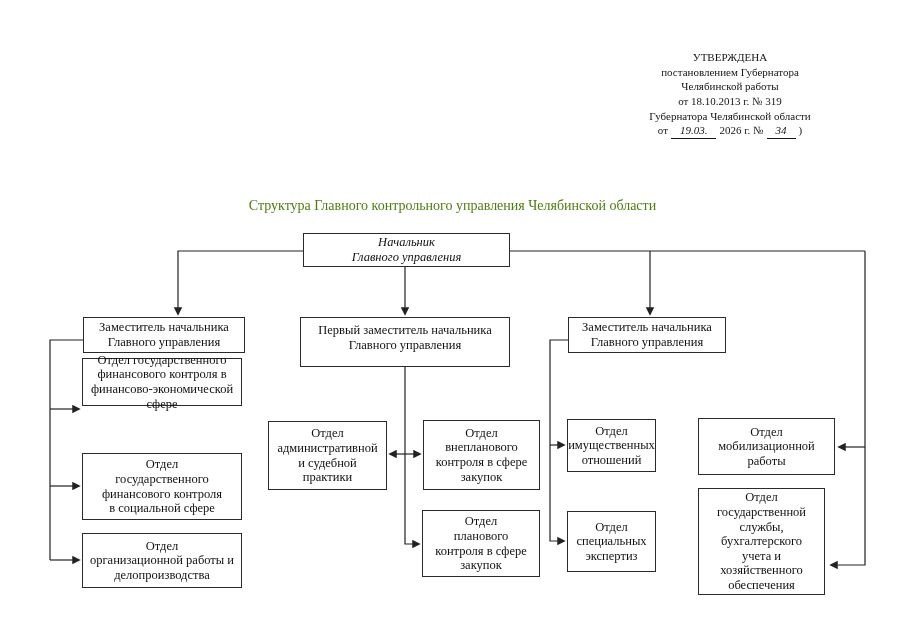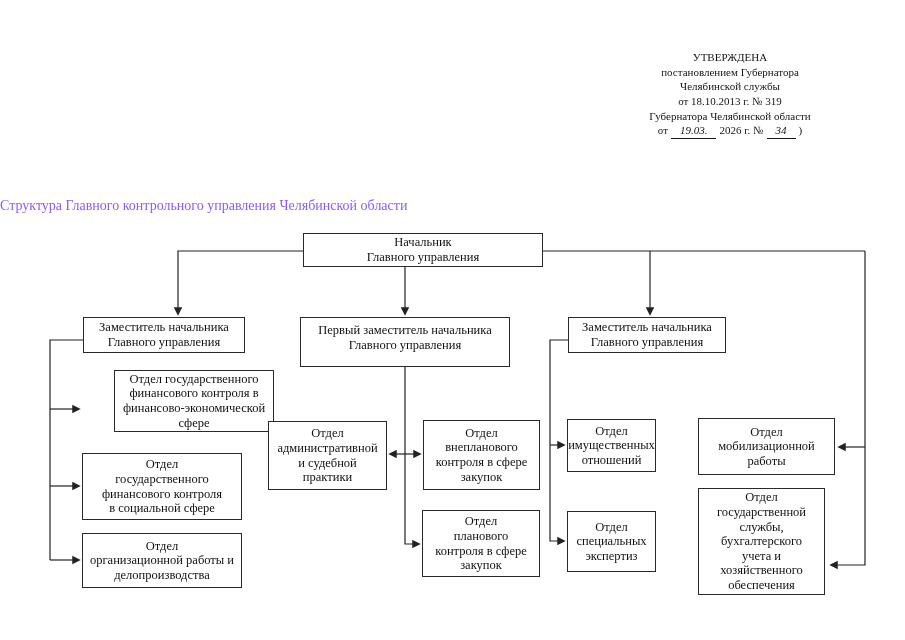--- a/index.html
+++ b/index.html
@@ -27,23 +27,23 @@
     border-bottom: 1px solid #151515;
     padding: 0 9px;
     margin: 0 3px;
     font-style: italic;
   }
   .diagram-title {
     position: absolute;
     left: 0;
     top: 198px;
     width: 905px;
-    text-align: left;
+    text-align: center;
     font-size: 14px;
-    color: #8b5cf6;
+    color: #4d7c0f;
   }
   .connectors {
     position: absolute;
     left: 0;
     top: 0;
     pointer-events: none;
   }
   .box {
     position: absolute;
     box-sizing: border-box;
@@ -62,21 +62,21 @@
   .v-top { align-items: flex-start; padding-top: 5px; }
 </style>
 </head>
 <body>
 
 <div class="page">
 
   <div class="approval">
     <div>УТВЕРЖДЕНА</div>
     <div>постановлением Губернатора</div>
-    <div>Челябинской службы</div>
+    <div>Челябинской работы</div>
     <div>от 18.10.2013 г. № 319</div>
     <div>Губернатора Челябинской области</div>
     <div><span>от</span><span class="uline">19.03.</span><span>2026 г. №</span><span class="uline">34</span><span>)</span></div>
   </div>
 
   <div class="diagram-title">Структура Главного контрольного управления Челябинской области</div>
 
   <svg class="connectors" width="905" height="640" viewBox="0 0 905 640">
     <defs>
       <marker id="arr" viewBox="0 0 10 10" refX="8" refY="5" markerWidth="7" markerHeight="7" orient="auto">
@@ -95,33 +95,33 @@
       <path d="M50,486 L79,486" marker-end="url(#arr)"></path>
       <path d="M50,560 L79,560" marker-end="url(#arr)"></path>
       <path d="M405,367 L405,544 L419,544" marker-end="url(#arr)"></path>
       <path d="M405,454 L390,454" marker-end="url(#arr)"></path>
       <path d="M405,454 L420,454" marker-end="url(#arr)"></path>
       <path d="M568,340 L550,340 L550,541 L564,541" marker-end="url(#arr)"></path>
       <path d="M550,445 L564,445" marker-end="url(#arr)"></path>
     </g>
   </svg>
 
-  <div class="box" style="left:303px; top:233px; width:240px; height:34px;">Начальник
+  <div class="box" style="left:303px; top:233px; width:207px; height:34px;font-style:italic;">Начальник
 Главного управления</div>
 
   <div class="box" style="left:83px; top:317px; width:162px; height:36px;">Заместитель начальника
 Главного управления</div>
 
   <div class="box v-top" style="left:300px; top:317px; width:210px; height:50px;">Первый заместитель начальника
 Главного управления</div>
 
   <div class="box" style="left:568px; top:317px; width:158px; height:36px;">Заместитель начальника
 Главного управления</div>
 
-  <div class="box" style="left:82px; top:370px; width:160px; height:62px;margin-left:32px;">Отдел государственного
+  <div class="box" style="left:82px; top:358px; width:160px; height:48px;">Отдел государственного
 финансового контроля в
 финансово-экономической
 сфере</div>
 
   <div class="box" style="left:82px; top:453px; width:160px; height:67px;">Отдел
 государственного
 финансового контроля
 в социальной сфере</div>
 
   <div class="box" style="left:82px; top:533px; width:160px; height:55px;">Отдел

